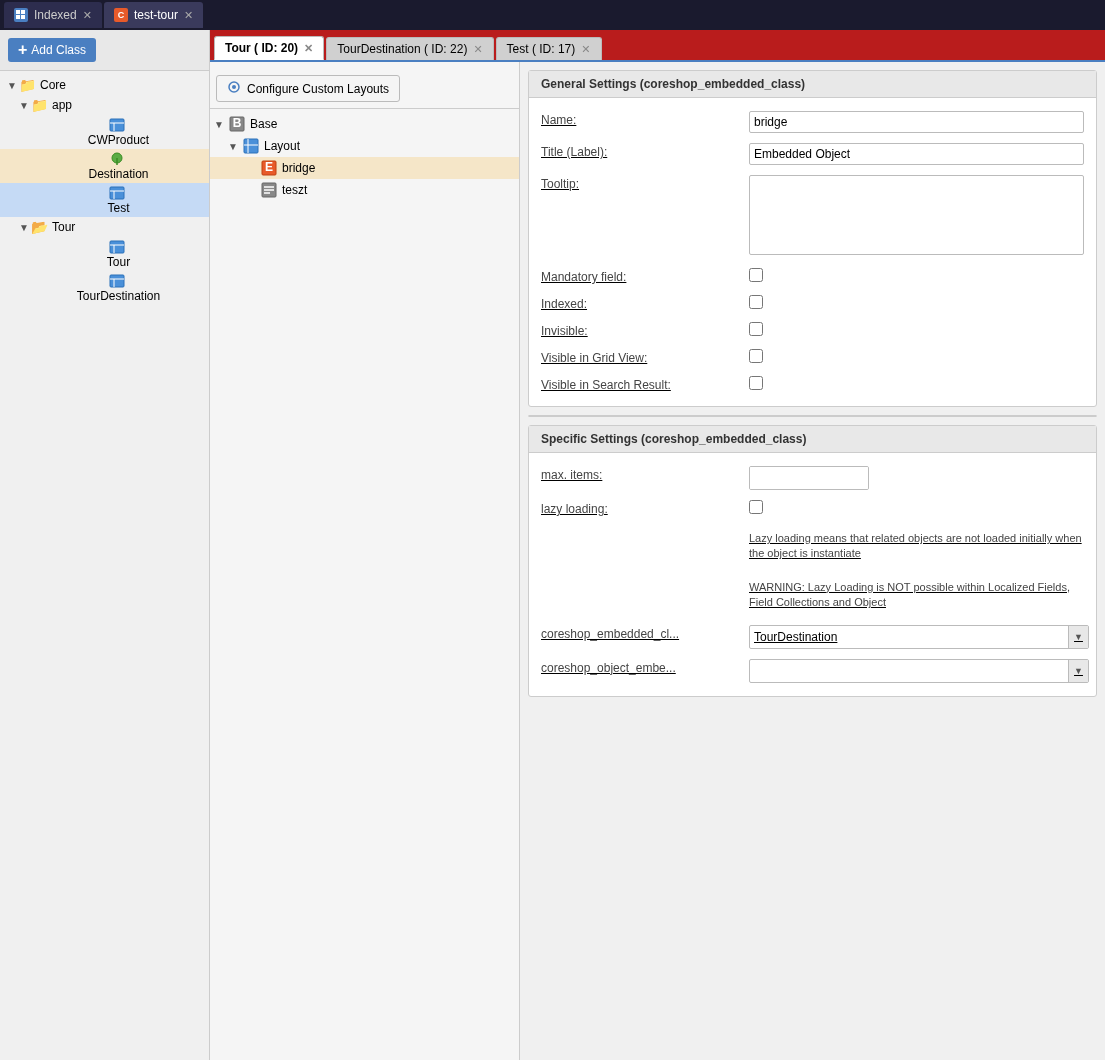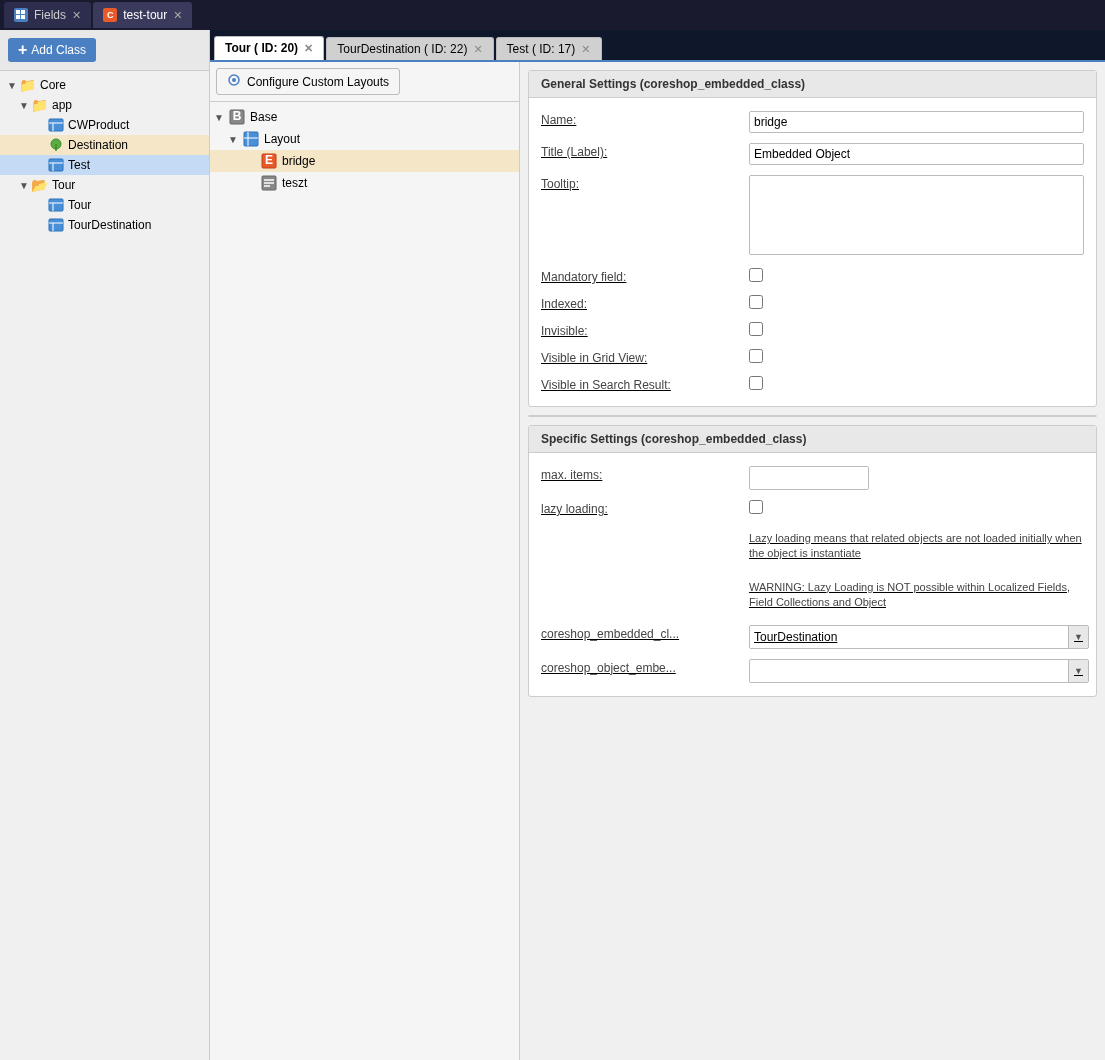--- a/index.html
+++ b/index.html
@@ -71,31 +71,31 @@
       cursor: pointer;
       white-space: nowrap;
     }
     .tree-item.selected { background: #c5daf5; }
     .tree-item.highlighted { background: #f5e6c8; }
     .tree-toggle { width: 16px; text-align: center; color: #555; font-size: 10px; }
     .tree-icon { width: 16px; height: 16px; margin-right: 4px; display: inline-flex; align-items: center; justify-content: center; }
     .folder-icon { font-size: 14px; }
     .folder-open { color: #f0a030; }
     .indent-1 { padding-left: 16px; }
-    .indent-2 { padding-left: 32px; }
+    .indent-2 { padding-left: 32px; flex-direction: column; }
 
     
     .content-area {
       flex: 1;
       display: flex;
       flex-direction: column;
       overflow: hidden;
     }
     .tab-bar {
-      background: #0f172a;
+      background: #b91c1c;
       display: flex;
       align-items: flex-end;
       padding: 0 4px;
       border-bottom: 2px solid #4a7fc1;
       gap: 2px;
       min-height: 32px;
     }
     .tab {
       display: flex;
       align-items: center;
@@ -137,20 +137,21 @@
     .configure-btn {
       display: flex;
       align-items: center;
       gap: 6px;
       background: #f5f5f5;
       border: 1px solid #bbb;
       padding: 4px 10px;
       border-radius: 3px;
       cursor: pointer;
       font-size: 12px;
+      margin-top: 7px;
     }
     .layout-tree {
       padding: 4px 0;
       flex: 1;
     }
     .layout-tree-item {
       display: flex;
       align-items: center;
       padding: 3px 4px;
       cursor: pointer;
@@ -284,21 +285,21 @@
 <div class="title-bar">
   <div class="title-tab">
     <span style="width:14px;height:14px;background:#4a7fc1;border-radius:2px;display:inline-flex;align-items:center;justify-content:center;">
       <svg width="10" height="10" viewBox="0 0 10 10">
           <rect x="0" y="0" width="4" height="4" fill="white"></rect>
           <rect x="5" y="0" width="4" height="4" fill="white"></rect>
           <rect x="0" y="5" width="4" height="4" fill="white"></rect>
           <rect x="5" y="5" width="4" height="4" fill="white"></rect>
         </svg>
     </span>
-    <span>Fields</span>
+    <span>Indexed</span>
     <span class="title-tab-close">✕</span>
   </div>
   <div class="title-tab active">
     <span style="width:14px;height:14px;background:#e85a2a;border-radius:2px;display:inline-flex;align-items:center;justify-content:center;color:white;font-size:9px;font-weight:bold;">C</span>
     <span>test-tour</span>
     <span class="title-tab-close">✕</span>
   </div>
 </div>
 
 <div class="main-layout">

